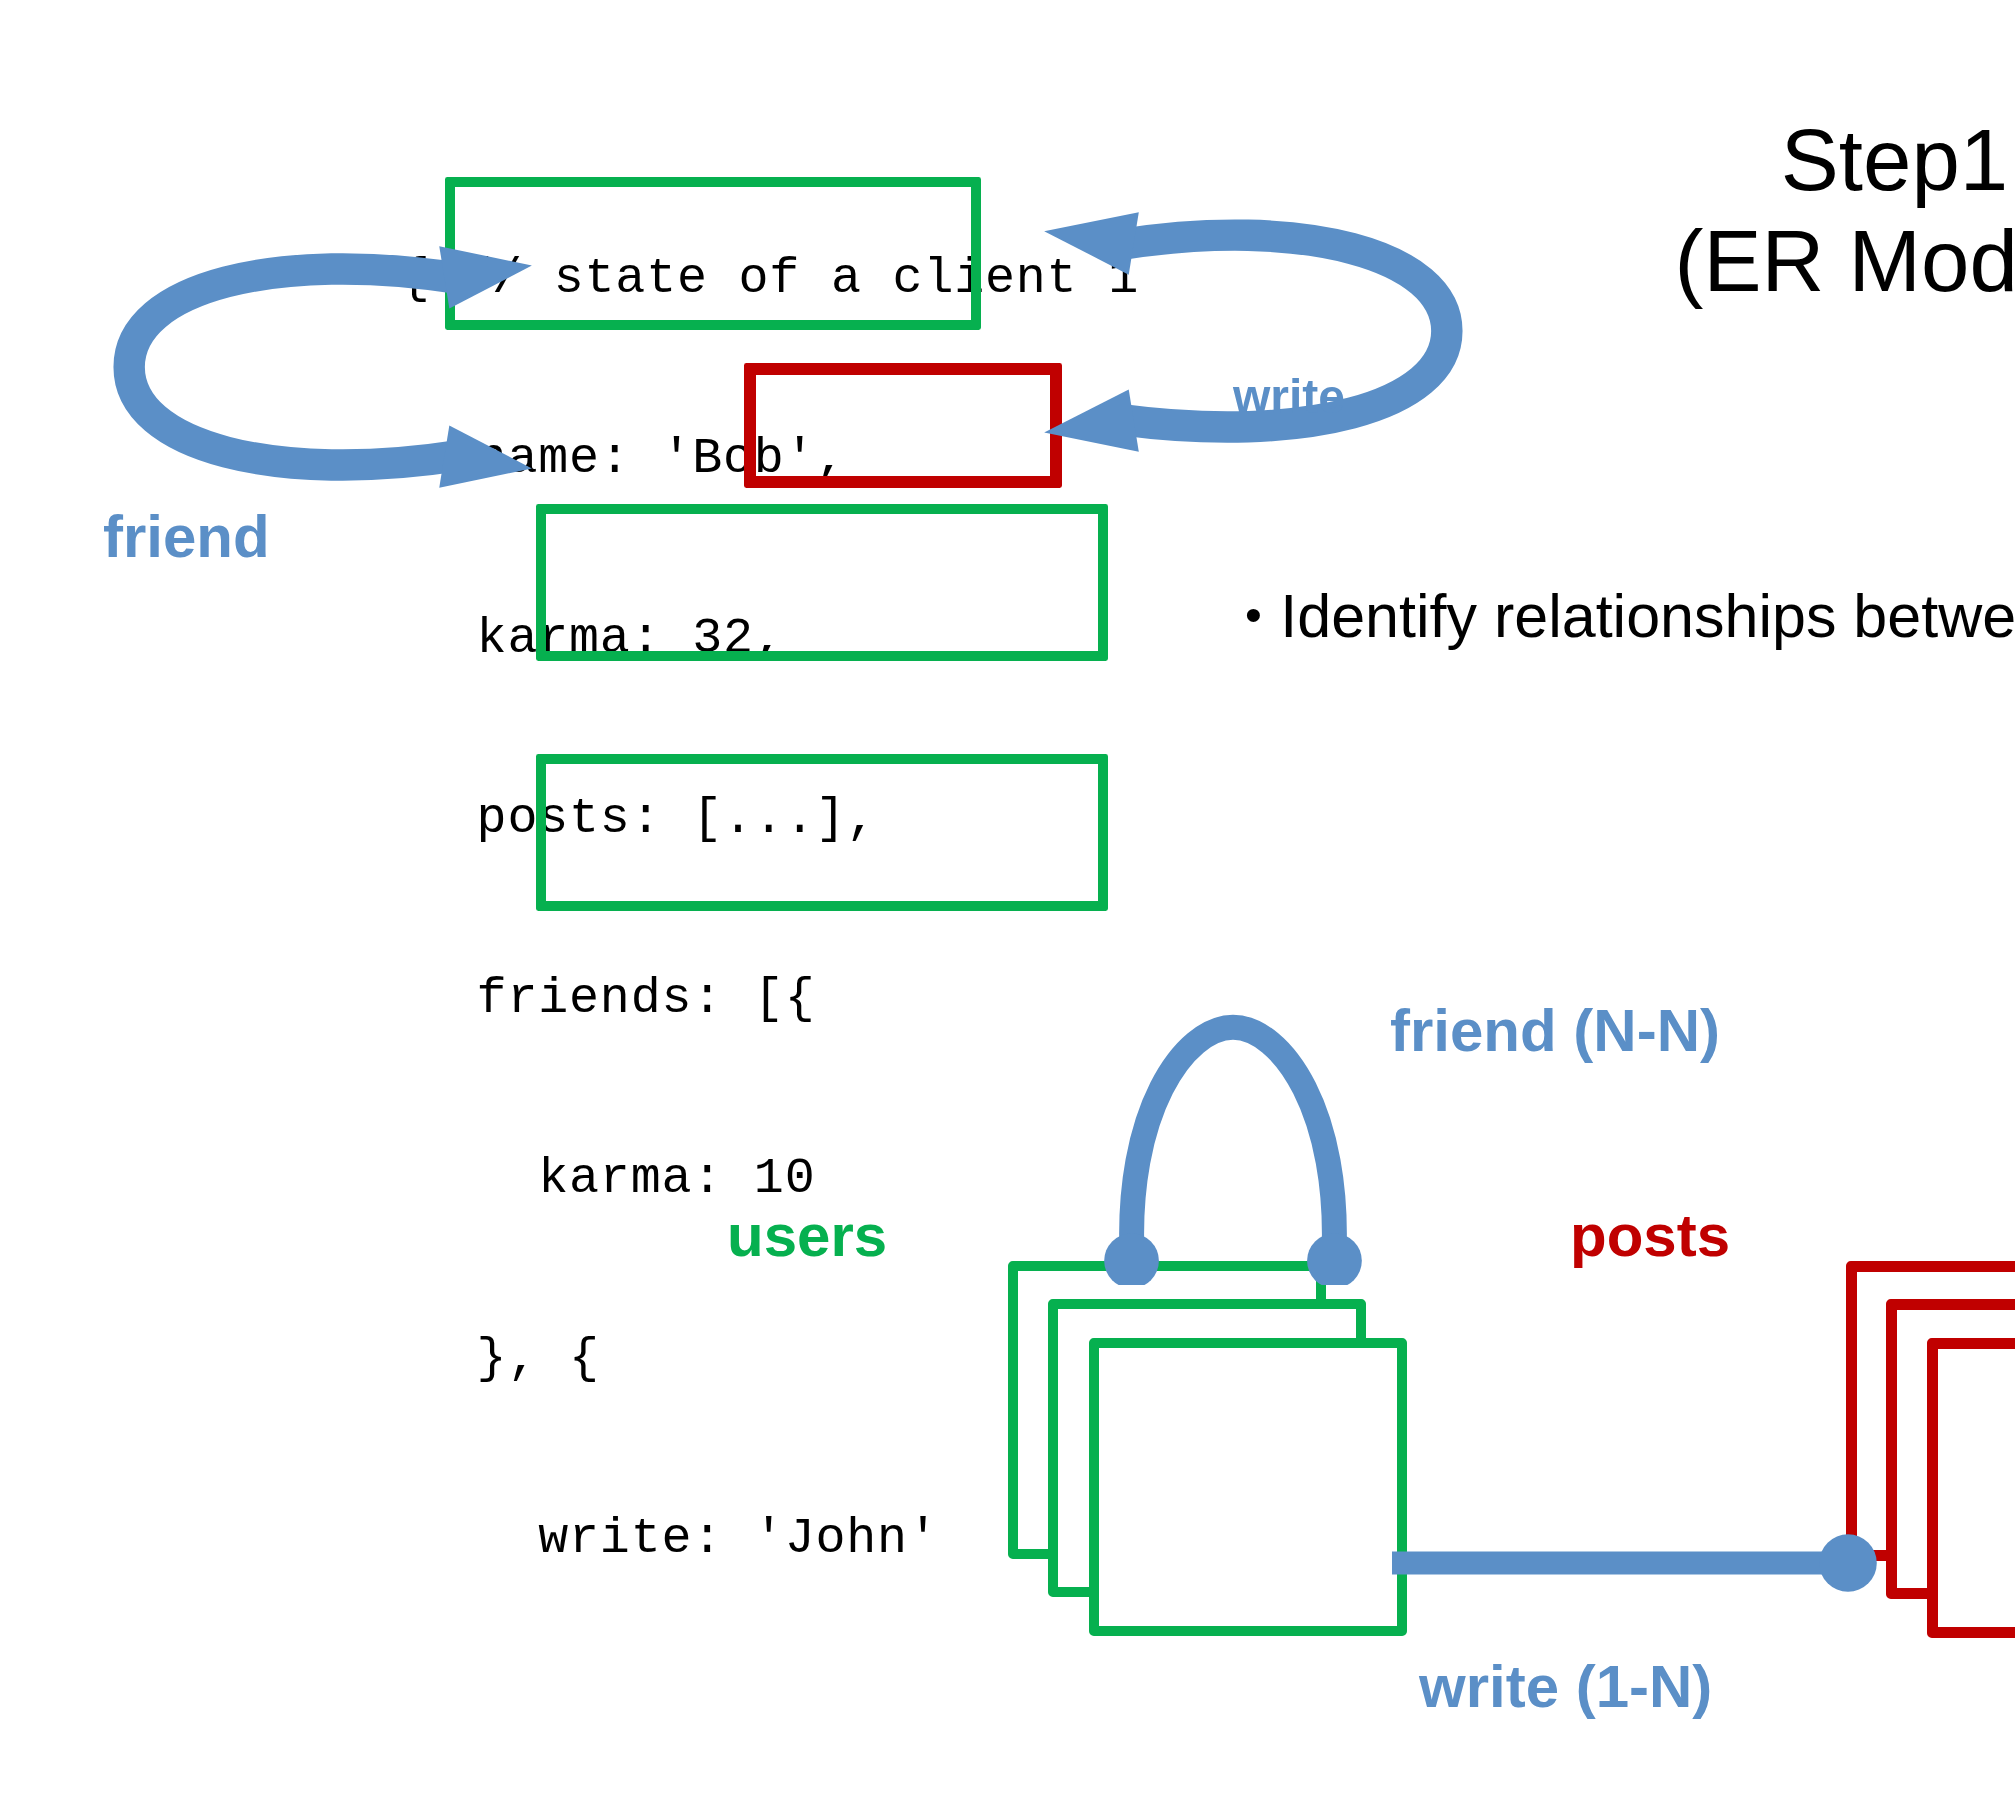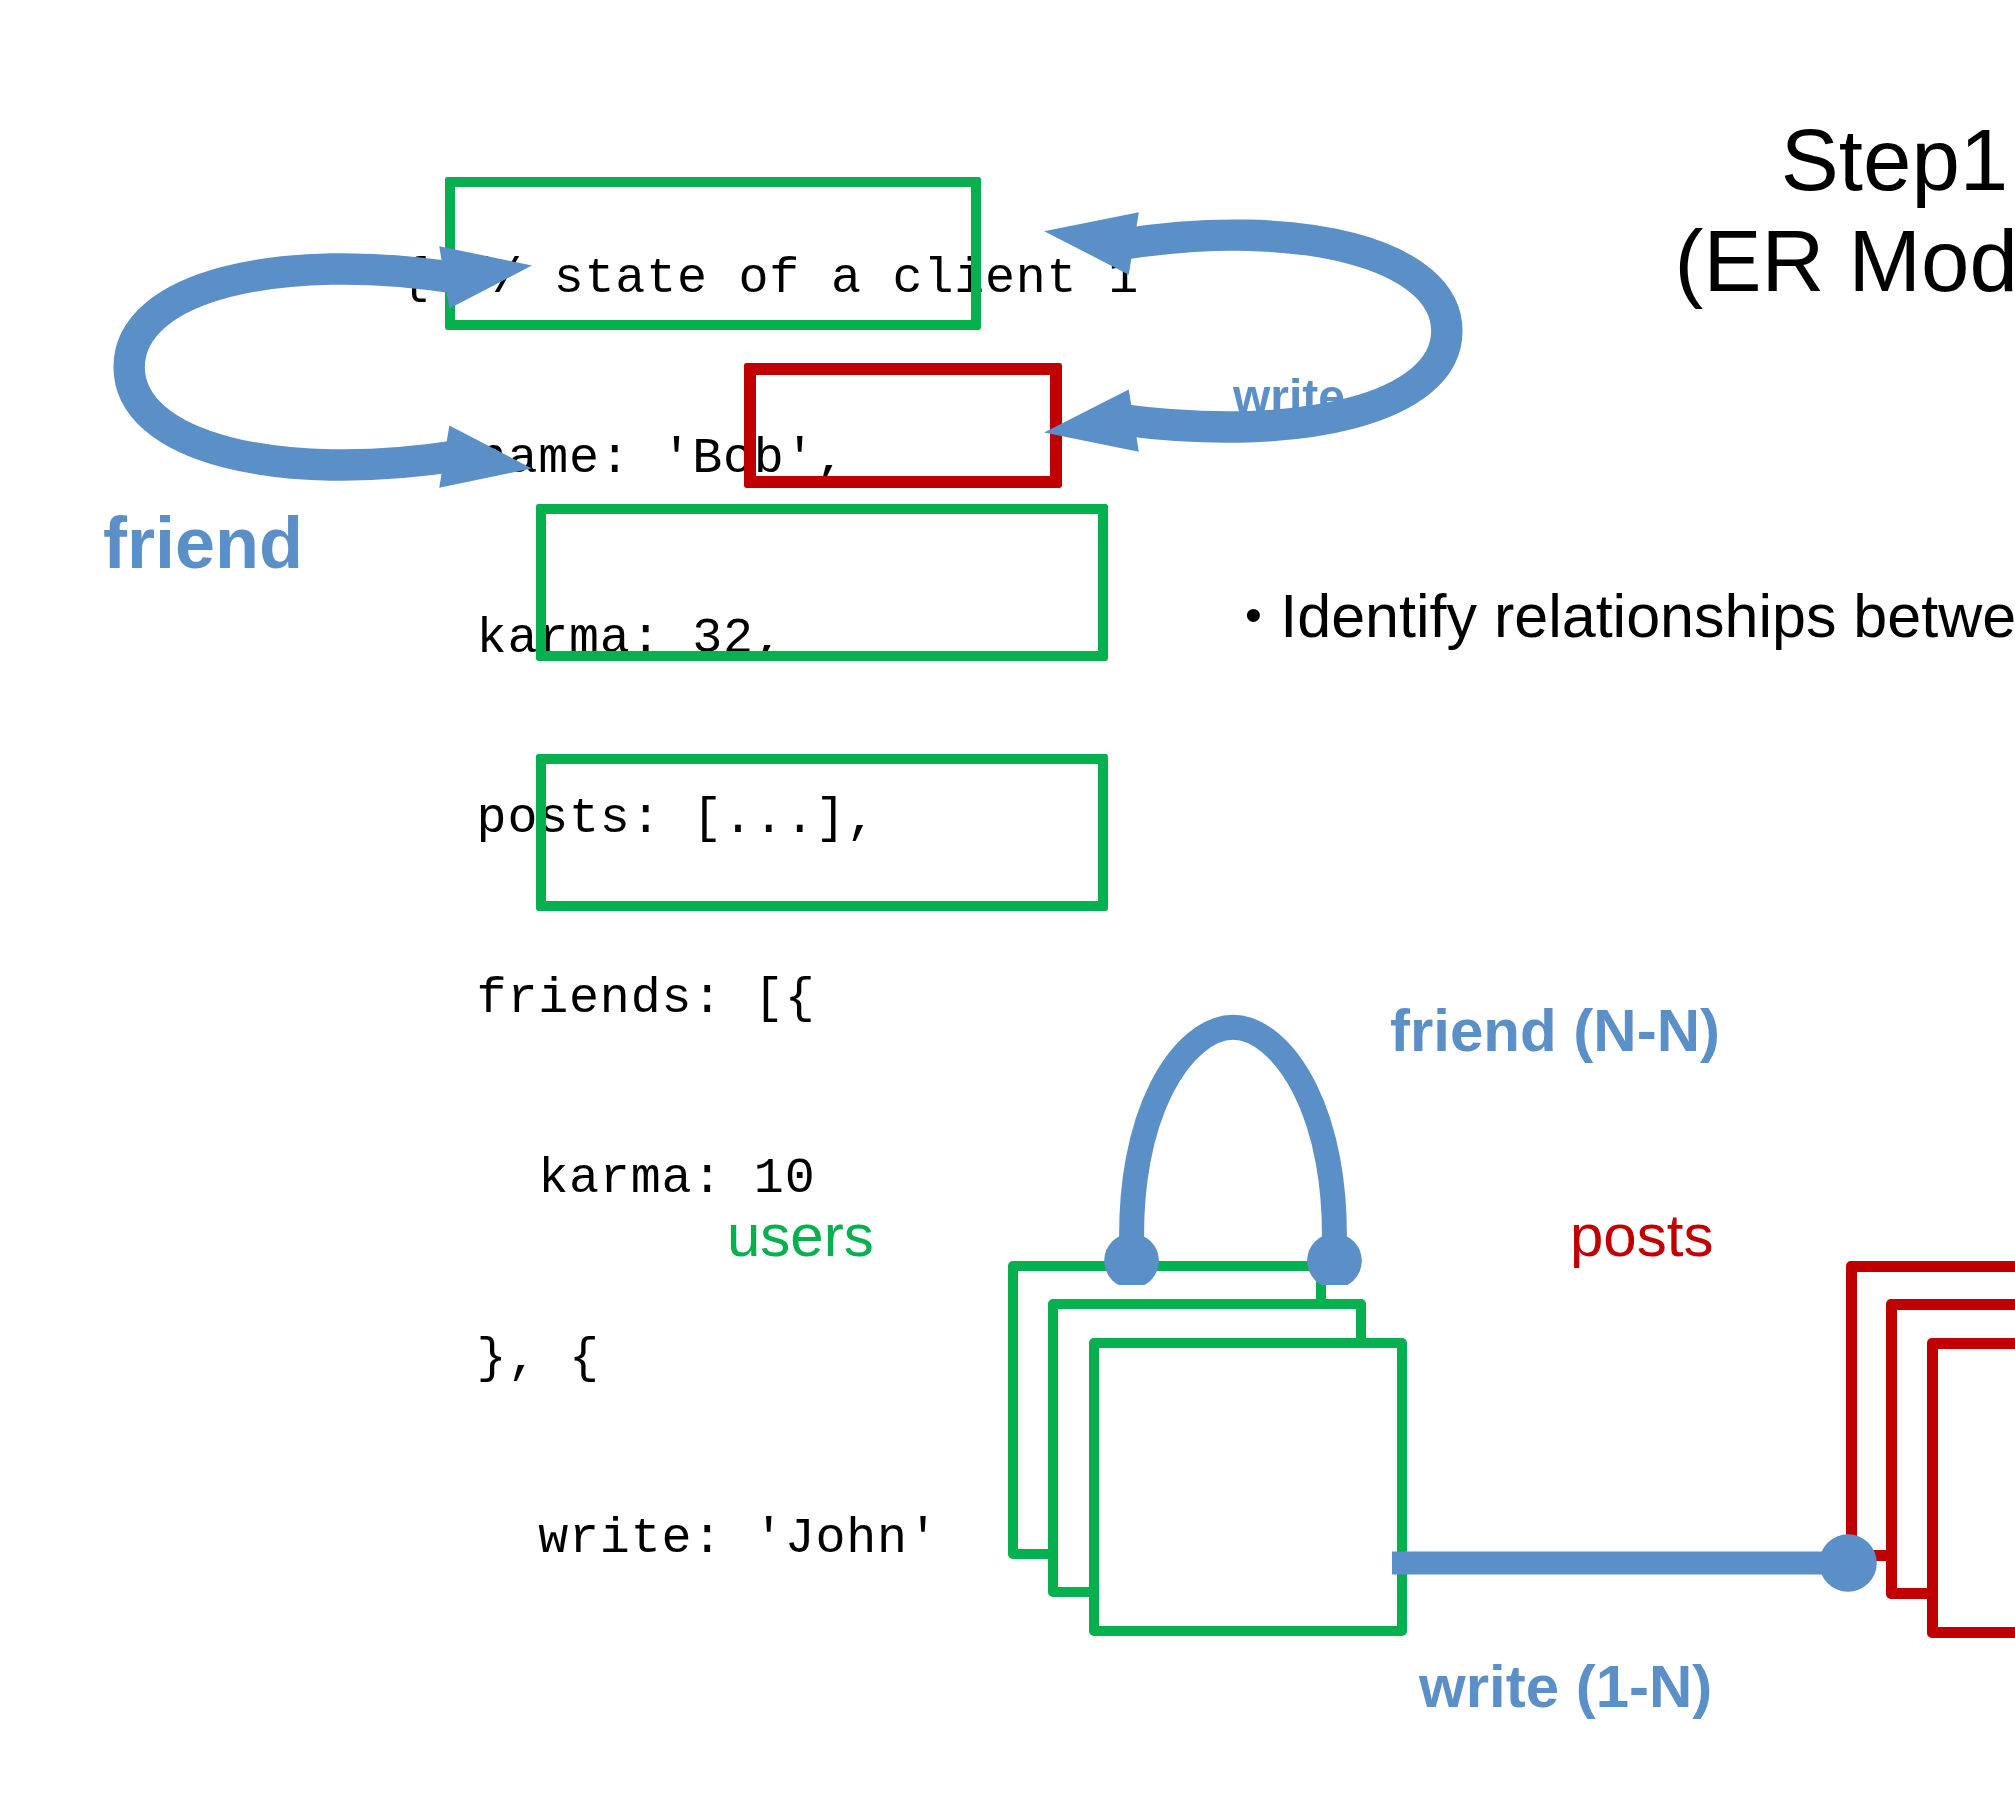--- a/index.html
+++ b/index.html
@@ -54,21 +54,21 @@
 
   
   .blue-label {
     position: absolute;
     color: #5b8fc7;
     font-weight: bold;
     font-family: "Liberation Sans", sans-serif;
     z-index: 14;
     white-space: nowrap;
   }
-  #label-friend { left: 103px;  top: 502px; font-size: 72px; }
+  #label-friend { left: 103px;  top: 502px; font-size: 60px; }
   #label-write  { left: 1233px; top: 369px;  font-size: 48px; }
   #label-friend-nn { left: 1390px; top: 975px; font-size: 60px; margin-top: 21px; }
   #label-write-1n  { left: 1419px; top: 1604px; font-size: 60px; margin-top: 48px; }
 
   
   #title {
     position: absolute;
     left: 1552px;
     top: 109px;
     width: 685px;
@@ -120,21 +120,21 @@
   #users-stack .s3 { left: 81px; top: 77px; width: 298px; height: 278px; z-index: 3; }
 
   #posts-stack { left: 1846px; top: 1261px; width: 415px; height: 387px; }
   #posts-stack .s1 { left: 0px;   top: 0px;   width: 290px; height: 278px; z-index: 1; }
   #posts-stack .s2 { left: 40px; top: 38px;  width: 290px; height: 278px; z-index: 2; }
   #posts-stack .s3 { left: 81px; top: 77px; width: 290px; height: 278px; z-index: 3; }
 
   
   .entity-label {
     position: absolute;
-    font-weight: normal;
+    font-weight: bold;
     font-size: 60px;
     font-family: "Liberation Sans", sans-serif;
     z-index: 10;
     white-space: nowrap;
   }
   #label-users { left: 727px; top: 1201px; color: #06b04f; }
   #label-posts { left: 1570px; top: 1201px; color: #c00000; }
 
   
   #selfloop-svg {

